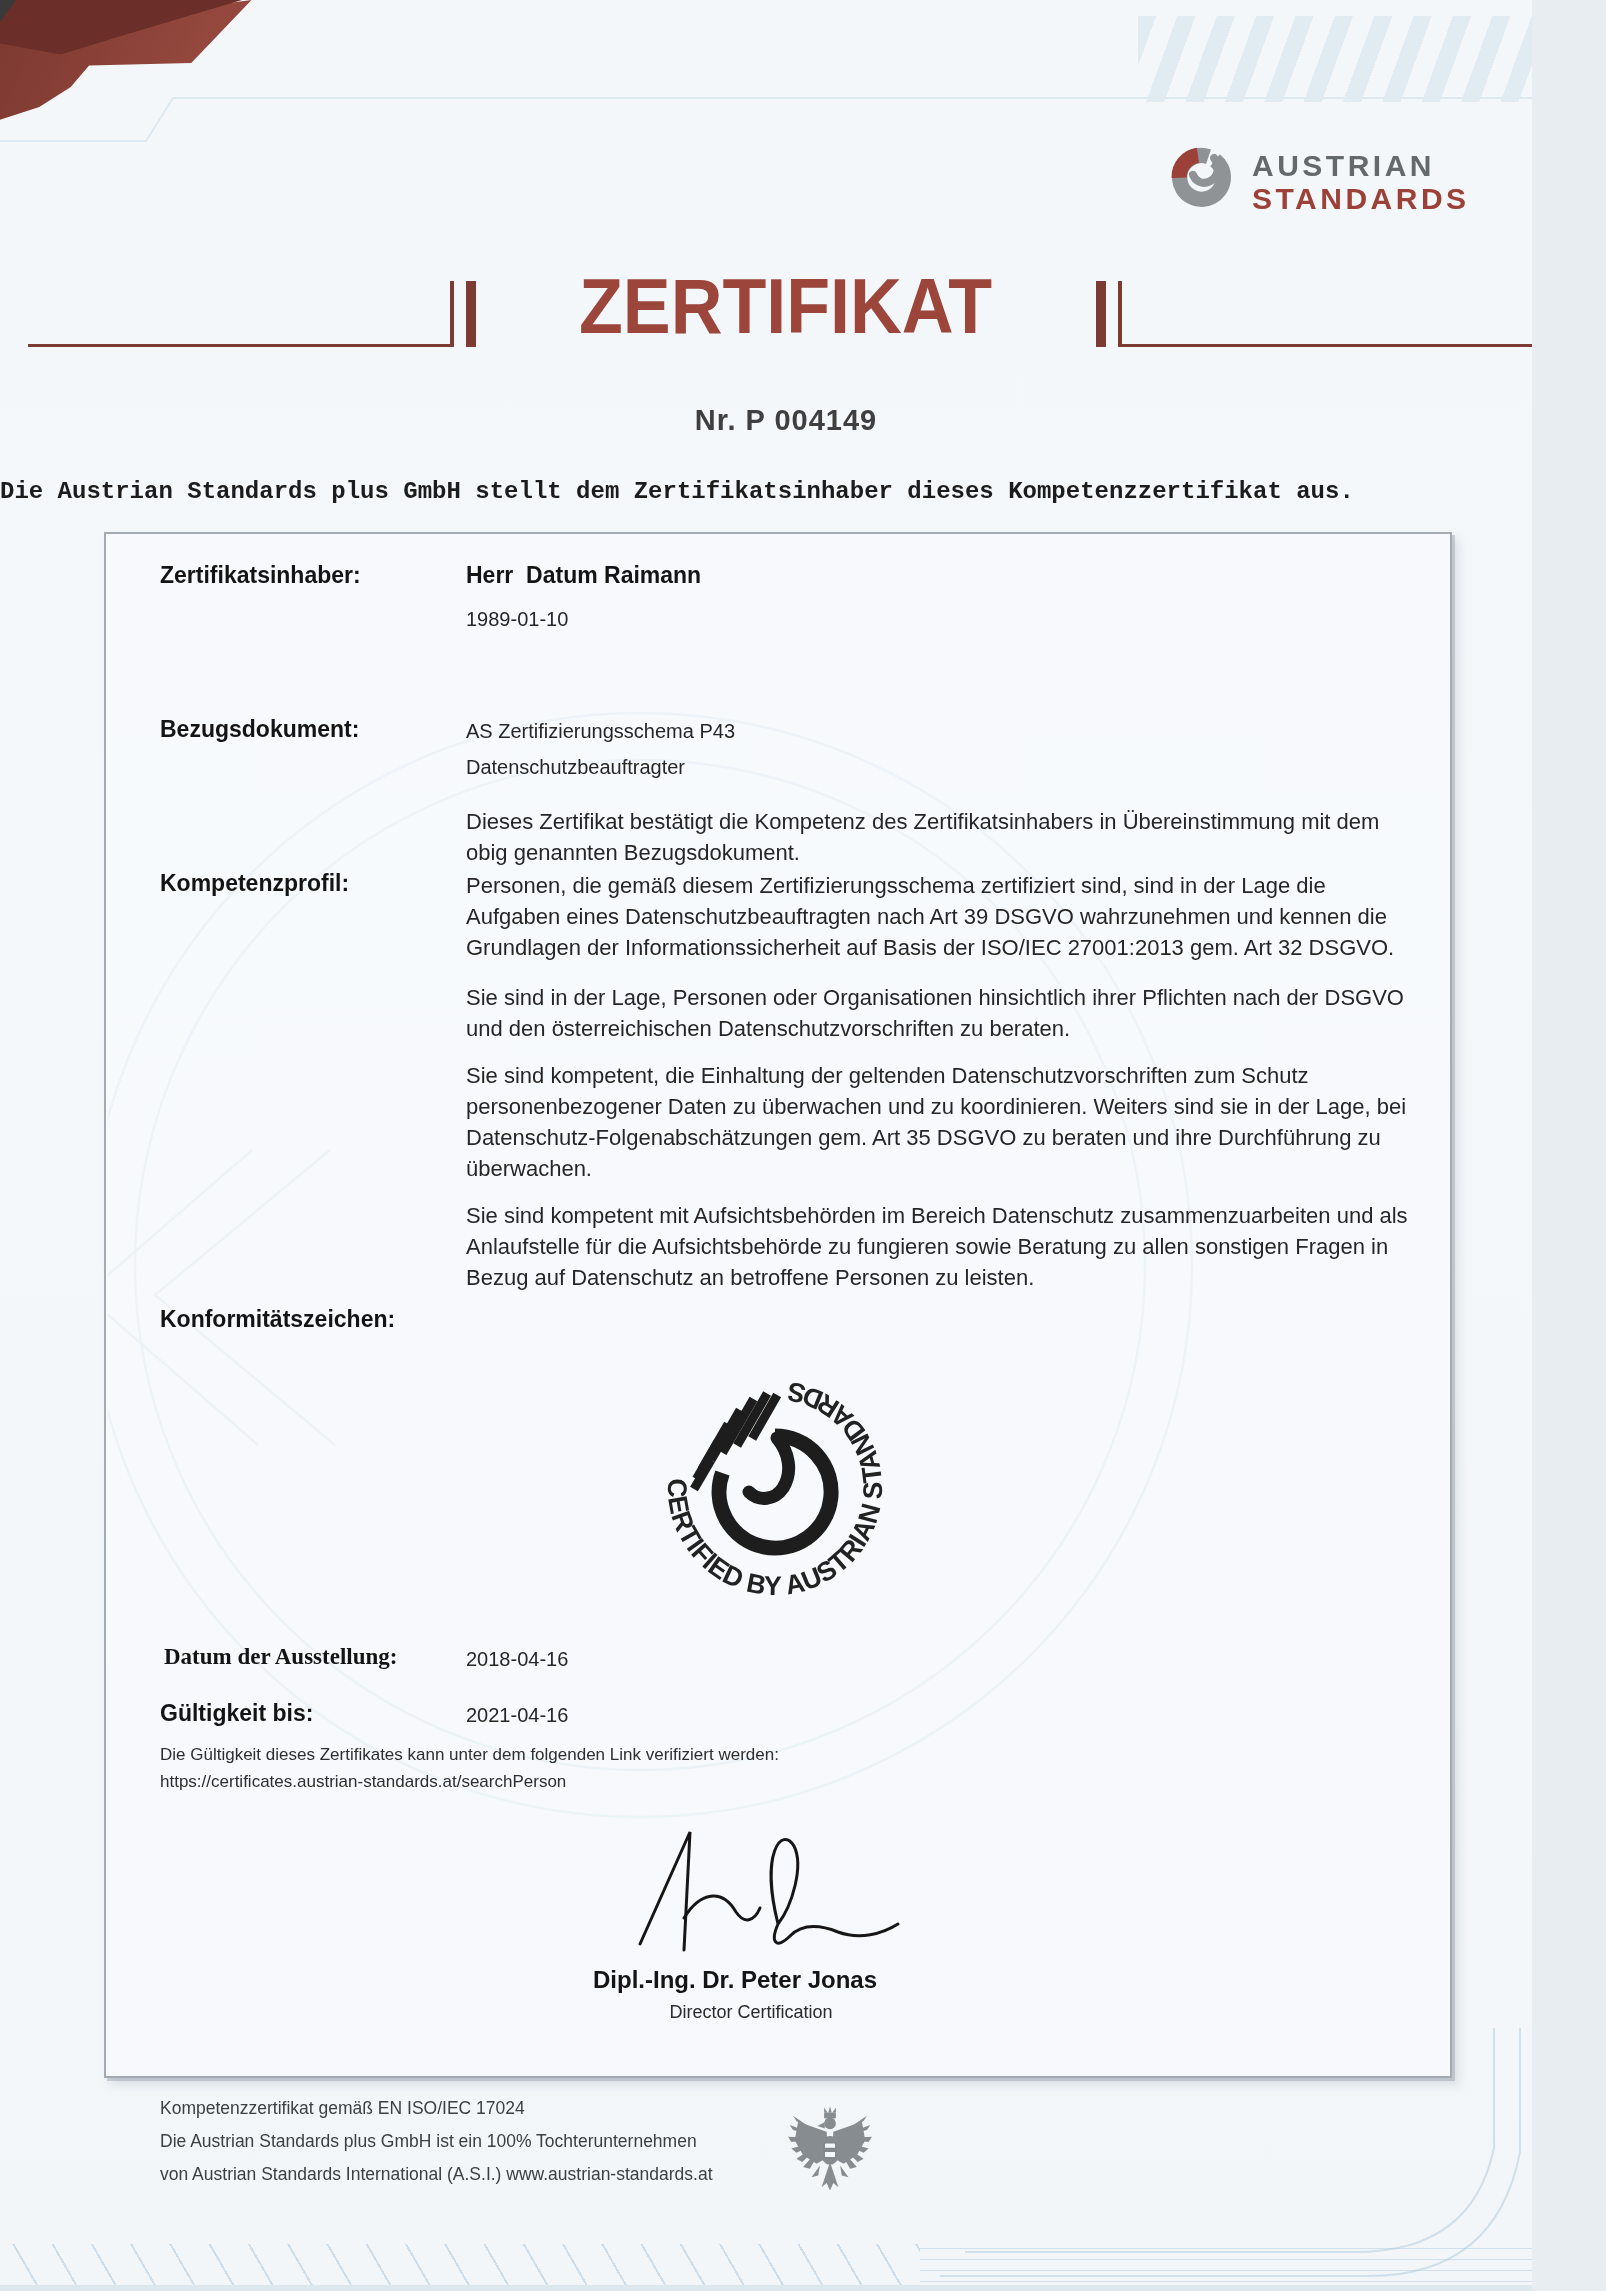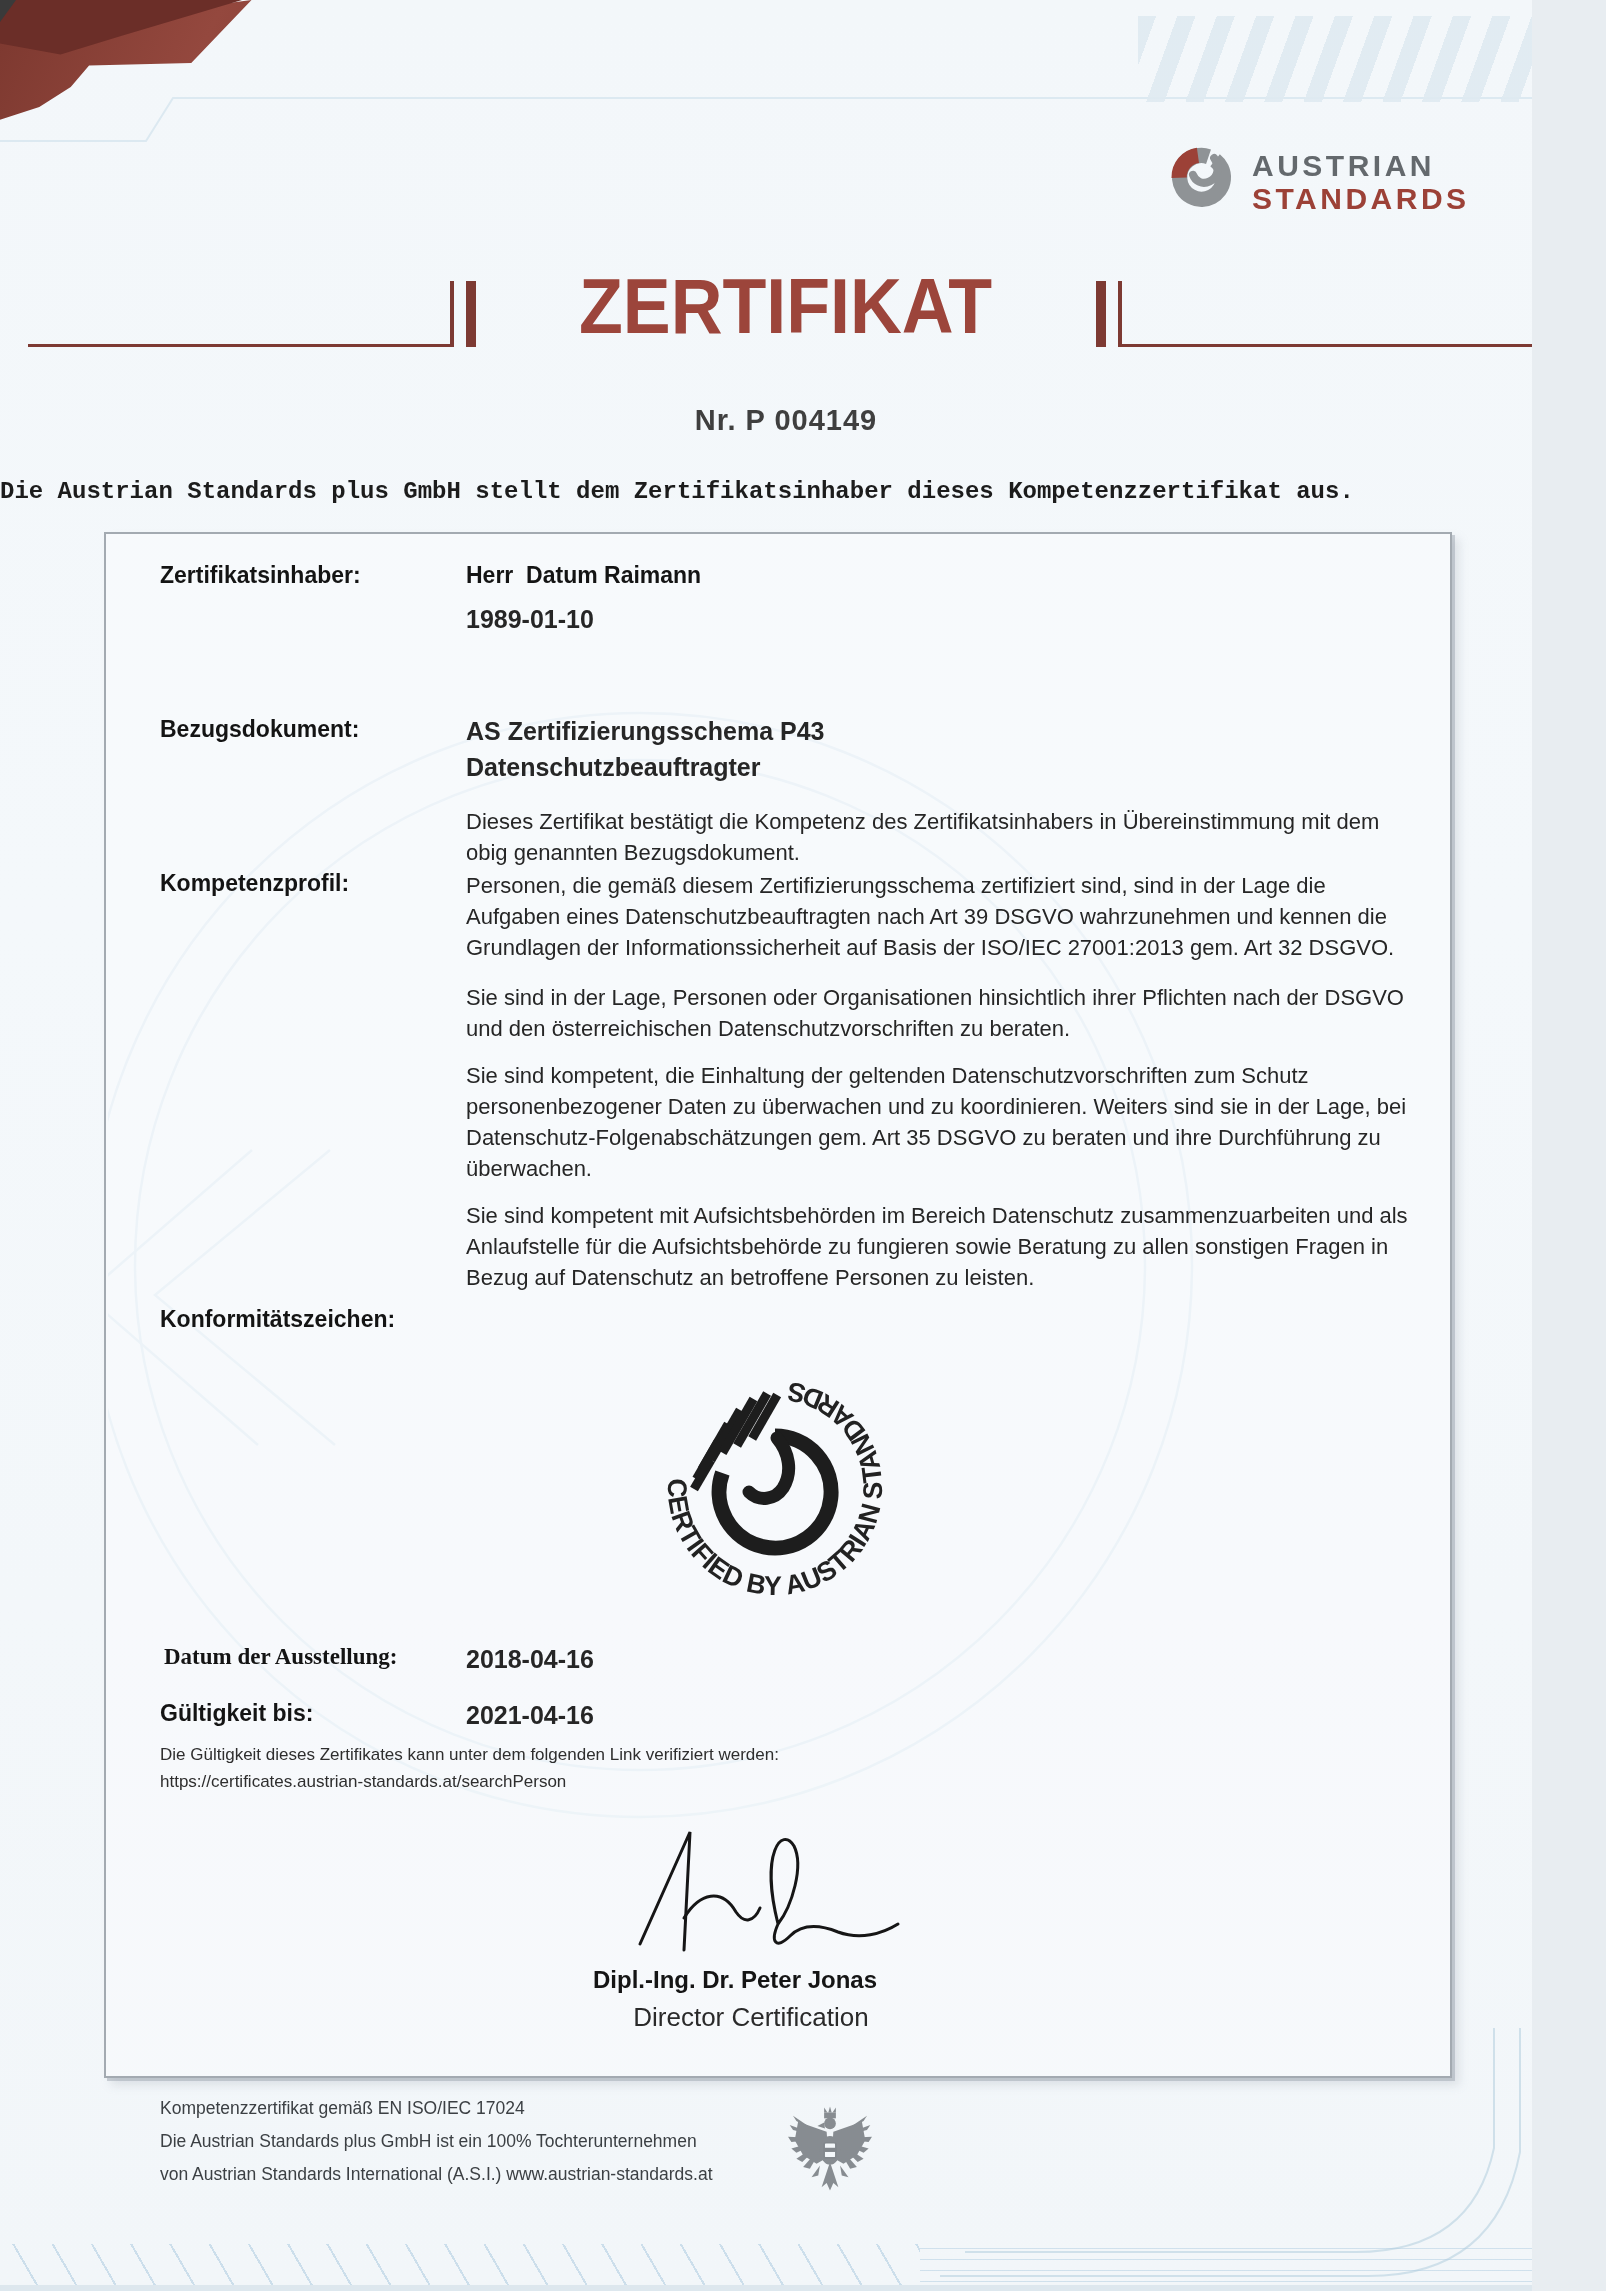--- a/index.html
+++ b/index.html
@@ -46,21 +46,21 @@
   .bar-thick-right{left:1096px;top:281px;width:10px;height:66px;}
   .bar-thin-right{left:1118px;top:281px;width:4px;height:66px;}
   .nr{left:0;top:404px;width:1572px;text-align:center;font-size:29px;font-weight:bold;
     color:#3f3f3f;letter-spacing:1px;}
   .statement{left:0;top:478px;width:1572px;text-align:left;font-size:24px;font-weight:bold;color:#1c1c1c;font-family:Liberation Mono, monospace;}
   
   .box{left:104px;top:532px;width:1344px;height:1542px;border:2px solid #a3aab1;
     background:rgba(249,252,254,.55);
     box-shadow:3px 3px 0 rgba(150,160,170,.45),7px 7px 9px rgba(150,160,170,.25);}
   .lab{font-size:23px;font-weight:bold;color:#141414;}
-  .val{font-size:25px;line-height:31px;color:#262626;font-weight:bold;}
+  .val{font-size:20px;line-height:31px;color:#262626;}
   .para{font-size:22px;line-height:31px;color:#262626;width:950px;margin:0;}
   .holder-label{left:160px;top:562px;}
   .holder-name{left:466px;top:562px;white-space:pre-wrap;}
   .holder-dob{left:466px;top:604px;}
   .ref-label{left:160px;top:716px;}
   .ref-line1{left:466px;top:716px;}
   .ref-line2{left:466px;top:752px;}
   .ref-confirm{left:466px;top:806px;}
   .comp-label{left:160px;top:870px;}
   .comp-p1{left:466px;top:870px;}
@@ -72,21 +72,21 @@
   .seal{left:627px;top:1340px;width:296px;height:296px;}
   .issue-label{left:164px;top:1644px;font-family:Liberation Serif, serif;}
   .issue-value{left:466px;top:1644px;}
   .valid-label{left:160px;top:1700px;}
   .valid-value{left:466px;top:1700px;}
   .small-note{font-size:17px;line-height:27px;color:#2e2e2e;}
   .verify-1{left:160px;top:1741px;}
   .verify-2{left:160px;top:1768px;}
   .sig-svg{left:610px;top:1822px;width:300px;height:132px;}
   .sig-name{left:360px;top:1966px;width:750px;text-align:center;font-size:24px;font-weight:bold;color:#151515;}
-  .sig-role{left:376px;top:2002px;width:750px;text-align:center;font-size:26px;color:#2a2a2a;}
+  .sig-role{left:376px;top:2002px;width:750px;text-align:center;font-size:18px;color:#2a2a2a;}
   
   .footer-line{font-size:17.5px;color:#3c4044;}
   .f1{left:160px;top:2098px;}
   .f2{left:160px;top:2131px;}
   .f3{left:160px;top:2164px;}
   .eagle{left:788px;top:2106px;width:84px;height:102px;}
 </style>
 </head>
 <body>
 

